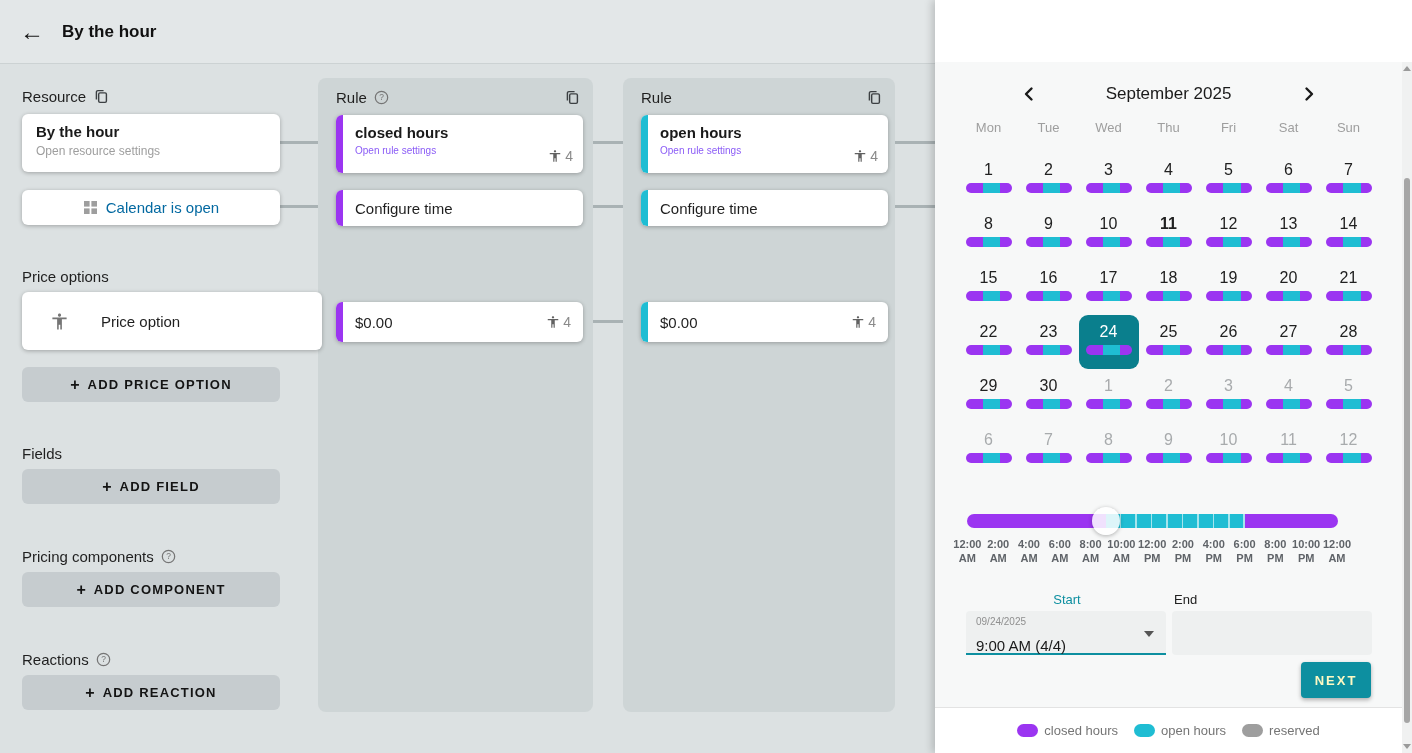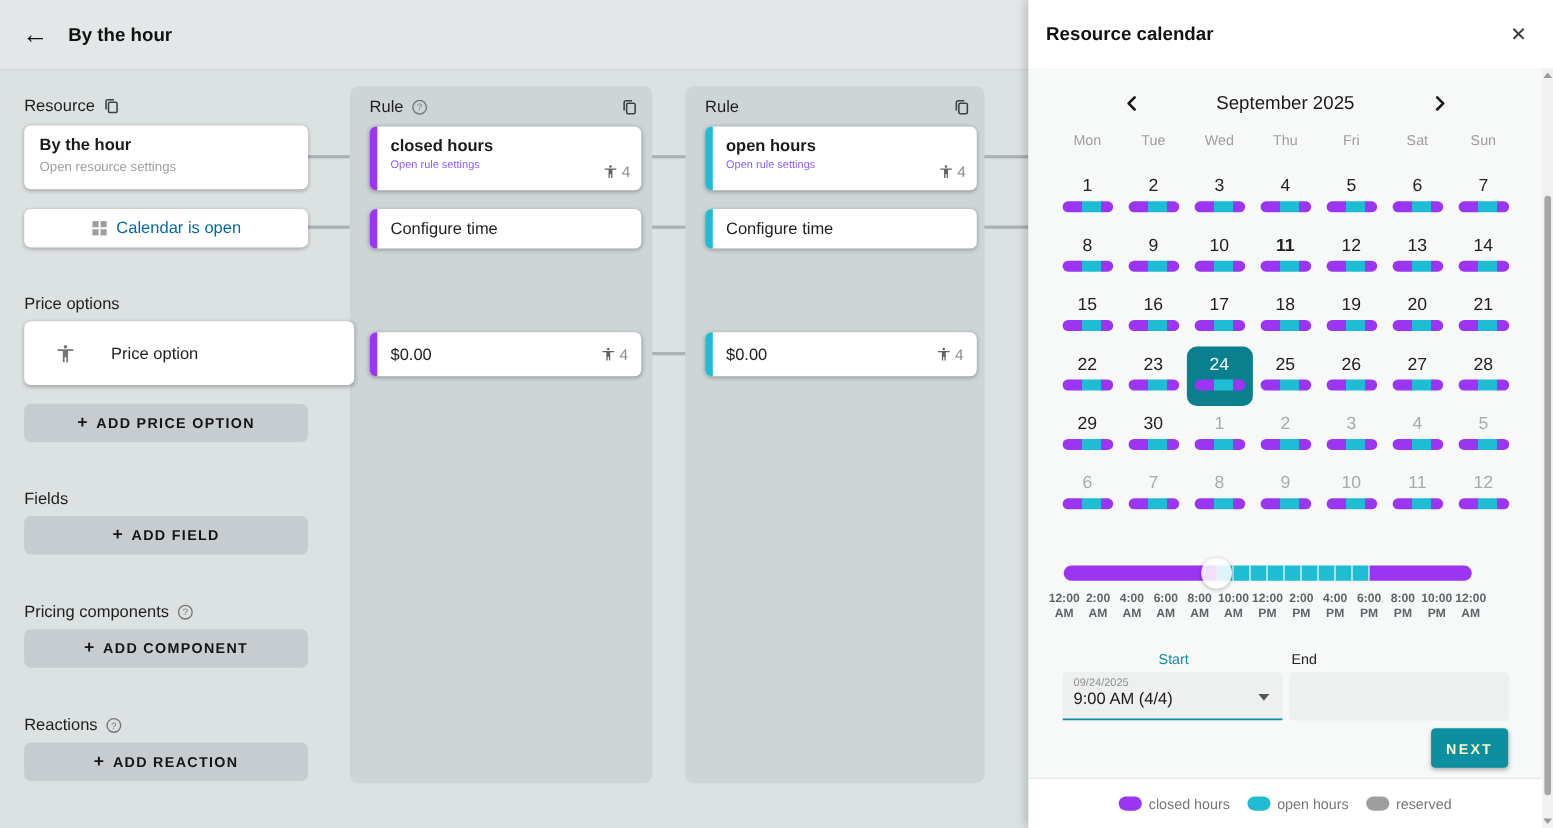--- a/index.html
+++ b/index.html
@@ -83,21 +83,21 @@
   .field-start{left:31px;}
   .field-end{left:237px;}
   .field-label{font-size:13px;margin-left:2px;}
   .field-start .field-label{color:var(--accent);text-align:center;}
   .field-end .field-label{color:#212121;}
   .field-box{position:relative;margin-top:4px;height:44px;background:#eef0f0;border-radius:4px 4px 0 0;
              box-sizing:border-box;padding:5px 26px 0 10px;cursor:pointer;}
   .field-start .field-box{border-bottom:2px solid var(--accent);}
   .field-end .field-box{border-radius:4px;}
   .field-date{font-size:10px;color:#8f8f8f;}
-  .field-value{font-size:15px;color:#1a1a1a;margin-top:0;white-space:nowrap;}
+  .field-value{font-size:15px;color:#1a1a1a;margin-top:10px;white-space:nowrap;}
   .caret{position:absolute;right:12px;top:20px;width:0;height:0;
          border-left:5px solid transparent;border-right:5px solid transparent;border-top:6px solid #555;}
   .next-btn{position:absolute;left:366px;top:600px;width:70px;height:36px;background:var(--accent);border:none;
             border-radius:4px;color:#fef9c3;font-family:inherit;font-size:13px;font-weight:bold;letter-spacing:2px;
             cursor:pointer;box-shadow:0 2px 4px rgba(0,0,0,.3);}
   
   .panel-footer{position:absolute;left:0;top:707px;width:467px;height:46px;background:#fff;
                 border-top:1px solid #e3e3e3;display:flex;align-items:center;justify-content:center;gap:16px;box-sizing:border-box;}
   .legend-item{display:flex;align-items:center;gap:6px;font-size:13px;color:#757575;}
   .legend-pill{width:21px;height:13px;border-radius:7px;}
@@ -273,24 +273,20 @@
       <div class="cap-chip">
         <svg class="person-ic" viewBox="0 0 24 24">
             <path d="M12 2c1.1 0 2 .9 2 2s-.9 2-2 2-2-.9-2-2 .9-2 2-2zm9 7V7H3v2h6v13h2v-6h2v6h2V9h6z"></path>
           </svg>
         <span>4</span>
       </div>
     </div>
   </div>
 
   <div class="panel">
-    <div class="panel-header">
-      <div class="panel-title">Resource calendar</div>
-      <button class="close-btn"><span>✕</span></button>
-    </div>
 
     <div class="panel-body">
       <div class="month-row">
         <button class="chev-btn">
           <svg width="18" height="18" viewBox="0 0 18 18">
               <path d="M11.5 3.5L6 9l5.5 5.5" fill="none" stroke="#1a1a1a" stroke-width="2.4" stroke-linecap="round" stroke-linejoin="round"></path>
             </svg>
         </button>
         <div class="month-label">September 2025</div>
         <button class="chev-btn">

